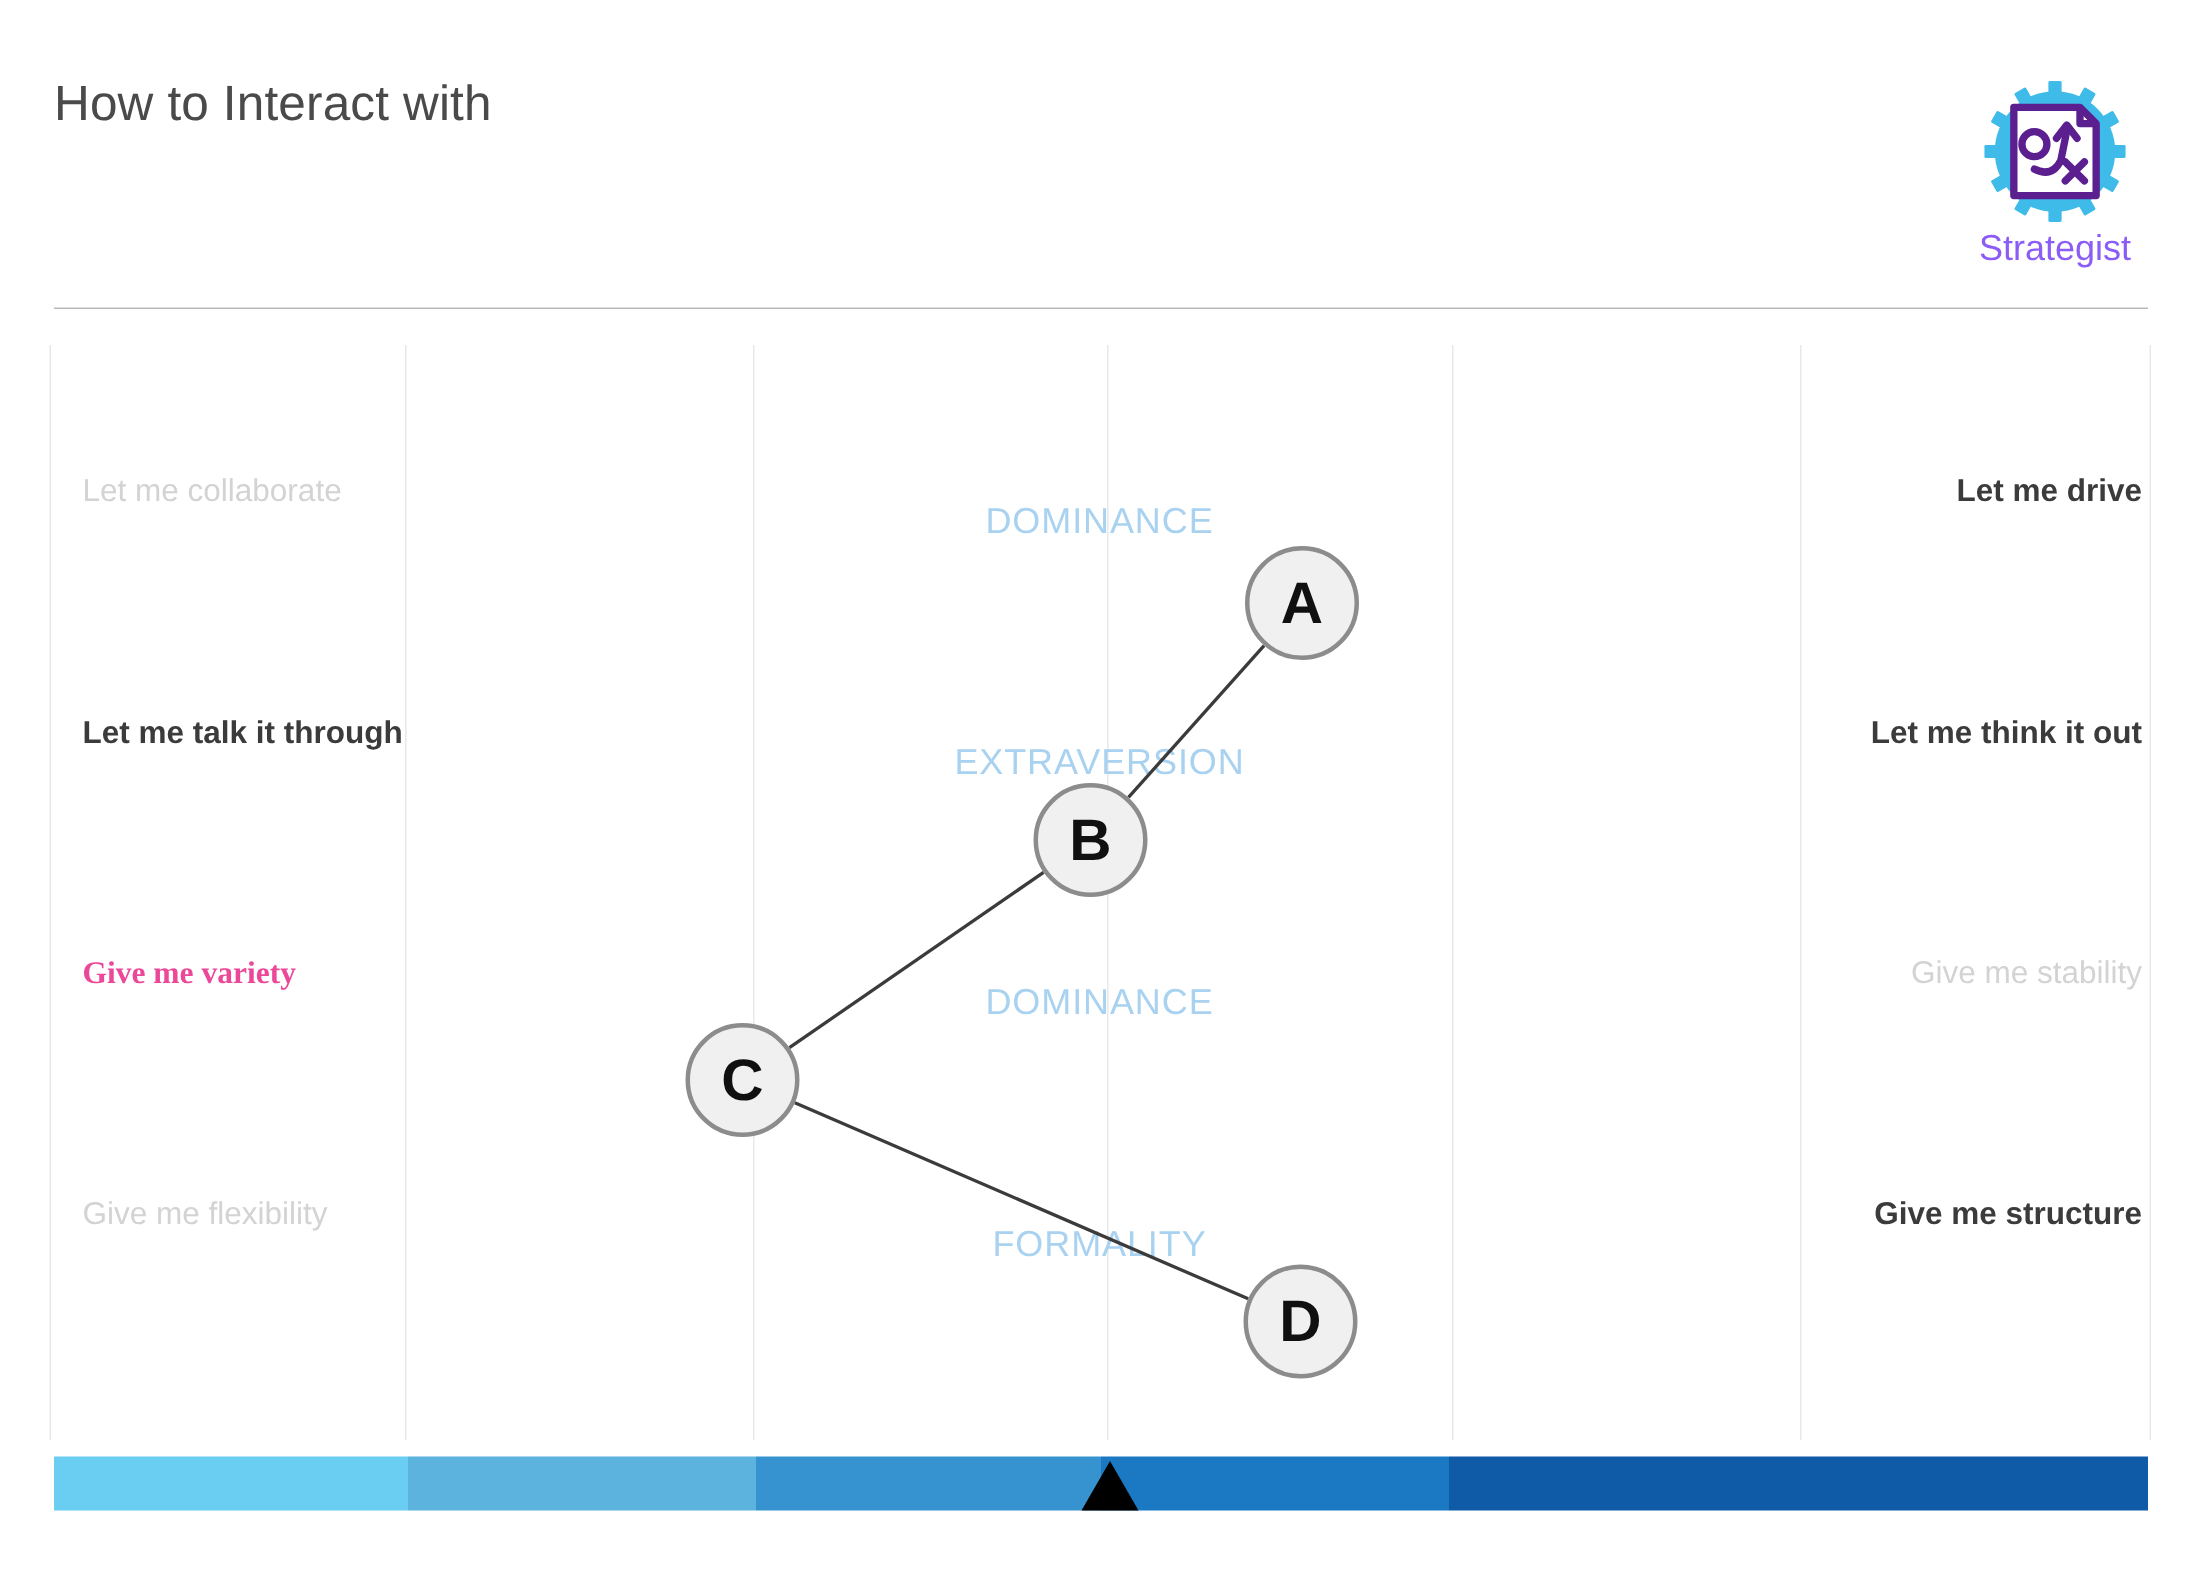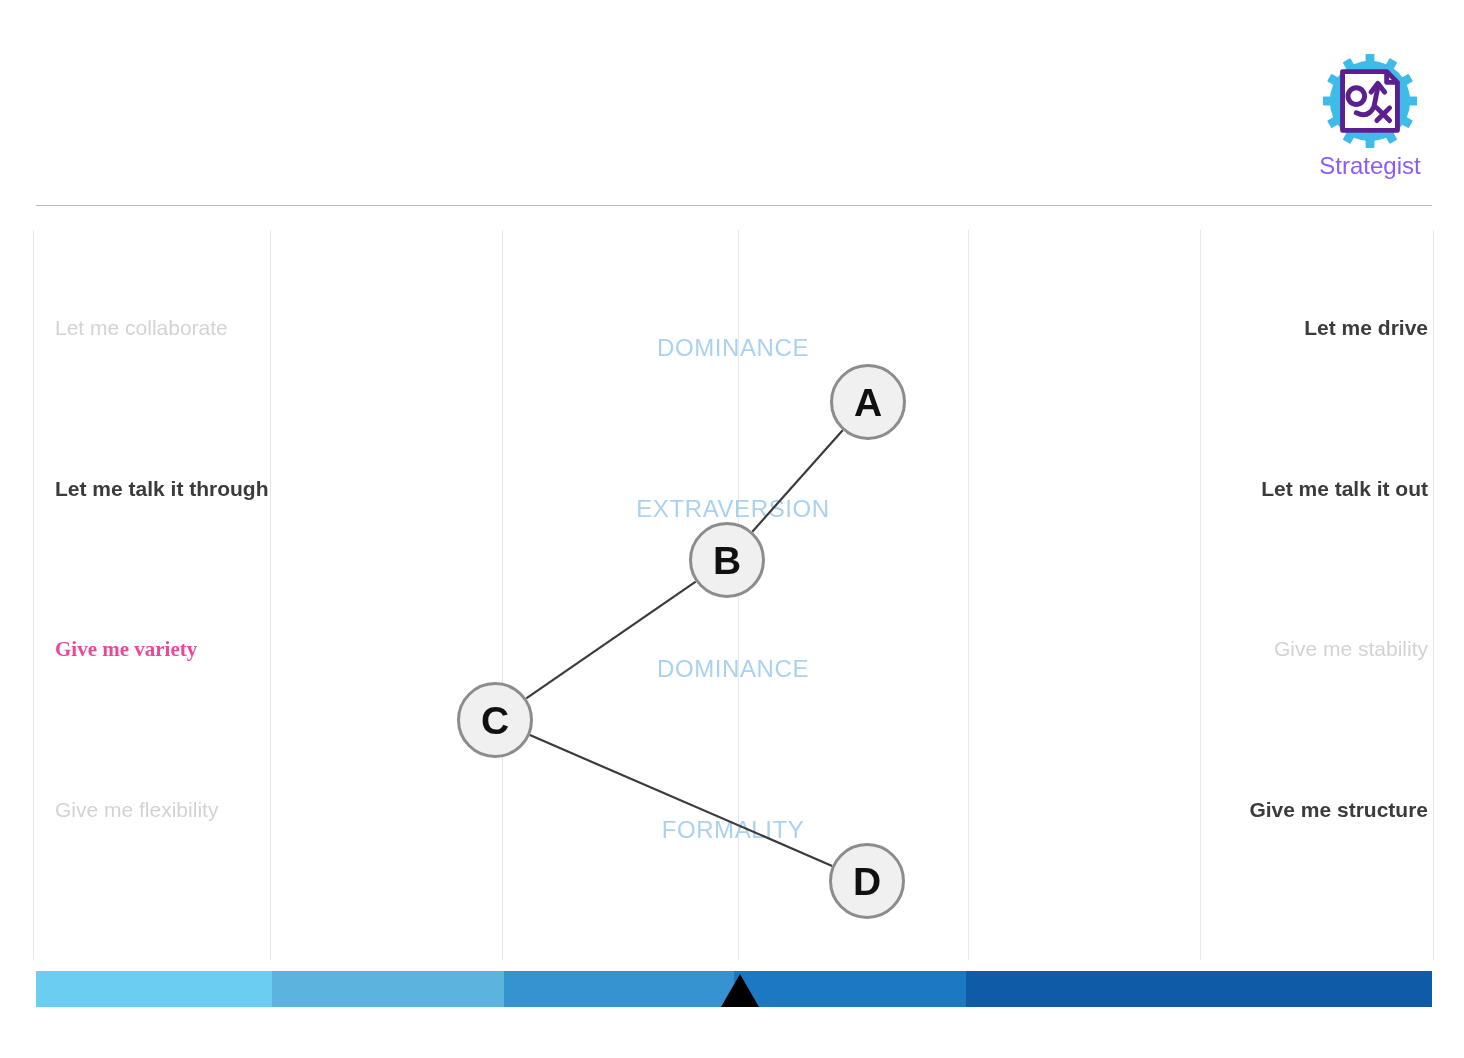--- a/index.html
+++ b/index.html
@@ -170,20 +170,21 @@
     border-right: 19px solid transparent;
     border-bottom: 33px solid #000000;
   }
 </style>
 </head>
 <body>
 
 <div id="page">
 
   <div id="header">
+    <div id="page-title">How to Interact with</div>
     <div id="page-subtitle"></div>
 
     <div id="persona-badge">
       <svg id="persona-icon" viewBox="0 0 100 100">
         <g fill="#3ebbe8">
           <circle cx="50" cy="50" r="41"></circle>
           <rect x="45.5" y="2" width="9" height="14" rx="1"></rect>
           <rect x="45.5" y="84" width="9" height="14" rx="1"></rect>
           <rect x="2" y="45.5" width="14" height="9" rx="1"></rect>
           <rect x="84" y="45.5" width="14" height="9" rx="1"></rect>
@@ -218,21 +219,21 @@
         <div class="gridline" style="left: 968px;"></div>
         <div class="gridline" style="left: 1200px;"></div>
         <div class="gridline" style="left: 1433px;"></div>
       </div>
     <div id="label-layer">
         <div class="trait-name" style="left: 733px; top: 121px;">DOMINANCE</div>
         <div class="side-label left dim" style="top: 121px;">Let me collaborate</div>
         <div class="side-label right normal" style="top: 121px;">Let me drive</div>
         <div class="trait-name" style="left: 733px; top: 282px;">EXTRAVERSION</div>
         <div class="side-label left normal" style="top: 282px;">Let me talk it through</div>
-        <div class="side-label right normal" style="top: 282px;">Let me talk it out</div>
+        <div class="side-label right normal" style="top: 282px;">Let me think it out</div>
         <div class="trait-name" style="left: 733px; top: 442px;">DOMINANCE</div>
         <div class="side-label left strong" style="top: 442px;">Give me variety</div>
         <div class="side-label right dim" style="top: 442px;">Give me stability</div>
         <div class="trait-name" style="left: 733px; top: 603px;">FORMALITY</div>
         <div class="side-label left dim" style="top: 603px;">Give me flexibility</div>
         <div class="side-label right normal" style="top: 603px;">Give me structure</div>
       </div>
     <svg id="line-layer" viewBox="0 0 1464 851">
         <line class="connector" x1="842.6985334405916" y1="223.35199798855695" x2="752.3014665594084" y2="324.64800201144305"></line>
         <line class="connector" x1="695.7179141352184" y1="374.57385232053906" x2="526.2820858647816" y2="491.42614767946094"></line>

